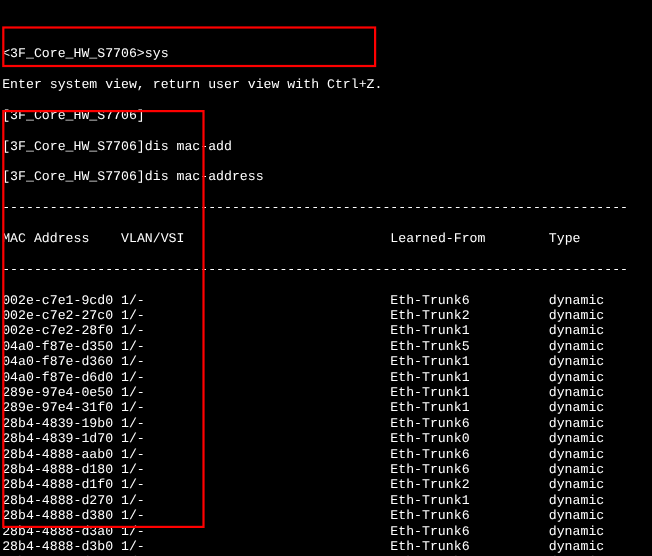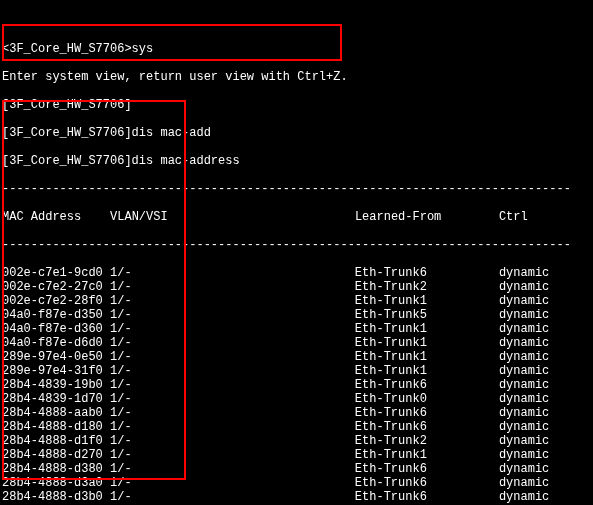--- a/index.html
+++ b/index.html
@@ -13,19 +13,19 @@
 <body>
 
 <div class="term pad">
 <div class="line"></div>
 <div class="line">&lt;3F_Core_HW_S7706&gt;sys</div>
 <div class="line">Enter system view, return user view with Ctrl+Z.</div>
 <div class="line">[3F_Core_HW_S7706]</div>
 <div class="line">[3F_Core_HW_S7706]dis mac-add</div>
 <div class="line">[3F_Core_HW_S7706]dis mac-address</div>
 <div class="line">-------------------------------------------------------------------------------</div>
-<div class="line"><span>MAC Address</span>    <span>VLAN/VSI</span>                          <span>Learned-From</span>        <span>Ctrl</span></div>
+<div class="line"><span>MAC Address</span>    <span>VLAN/VSI</span>                          <span>Learned-From</span>        <span>Type</span></div>
 <div class="line">-------------------------------------------------------------------------------</div>
 <div id="rows"><div class="line">002e-c7e1-9cd0 1/-                               Eth-Trunk6          dynamic</div><div class="line">002e-c7e2-27c0 1/-                               Eth-Trunk2          dynamic</div><div class="line">002e-c7e2-28f0 1/-                               Eth-Trunk1          dynamic</div><div class="line">04a0-f87e-d350 1/-                               Eth-Trunk5          dynamic</div><div class="line">04a0-f87e-d360 1/-                               Eth-Trunk1          dynamic</div><div class="line">04a0-f87e-d6d0 1/-                               Eth-Trunk1          dynamic</div><div class="line">289e-97e4-0e50 1/-                               Eth-Trunk1          dynamic</div><div class="line">289e-97e4-31f0 1/-                               Eth-Trunk1          dynamic</div><div class="line">28b4-4839-19b0 1/-                               Eth-Trunk6          dynamic</div><div class="line">28b4-4839-1d70 1/-                               Eth-Trunk0          dynamic</div><div class="line">28b4-4888-aab0 1/-                               Eth-Trunk6          dynamic</div><div class="line">28b4-4888-d180 1/-                               Eth-Trunk6          dynamic</div><div class="line">28b4-4888-d1f0 1/-                               Eth-Trunk2          dynamic</div><div class="line">28b4-4888-d270 1/-                               Eth-Trunk1          dynamic</div><div class="line">28b4-4888-d380 1/-                               Eth-Trunk6          dynamic</div><div class="line">28b4-4888-d3a0 1/-                               Eth-Trunk6          dynamic</div><div class="line">28b4-4888-d3b0 1/-                               Eth-Trunk6          dynamic</div><div class="line">28b4-4888-d430 1/-                               Eth-Trunk7          dynamic</div></div>
 
 <div class="hl1"></div>
 <div class="hl2"></div>
 </div>
 
 </body></html>

